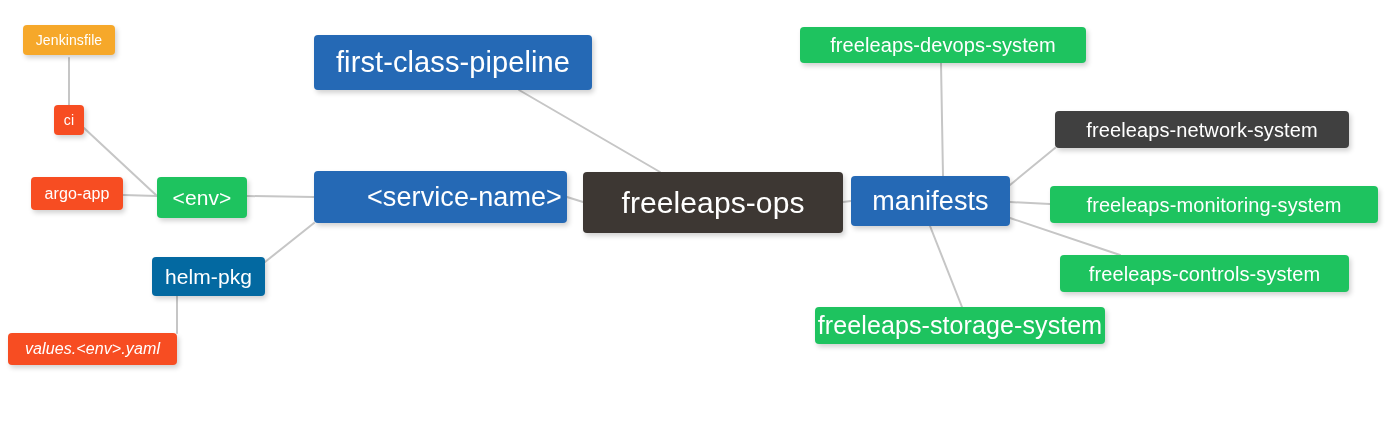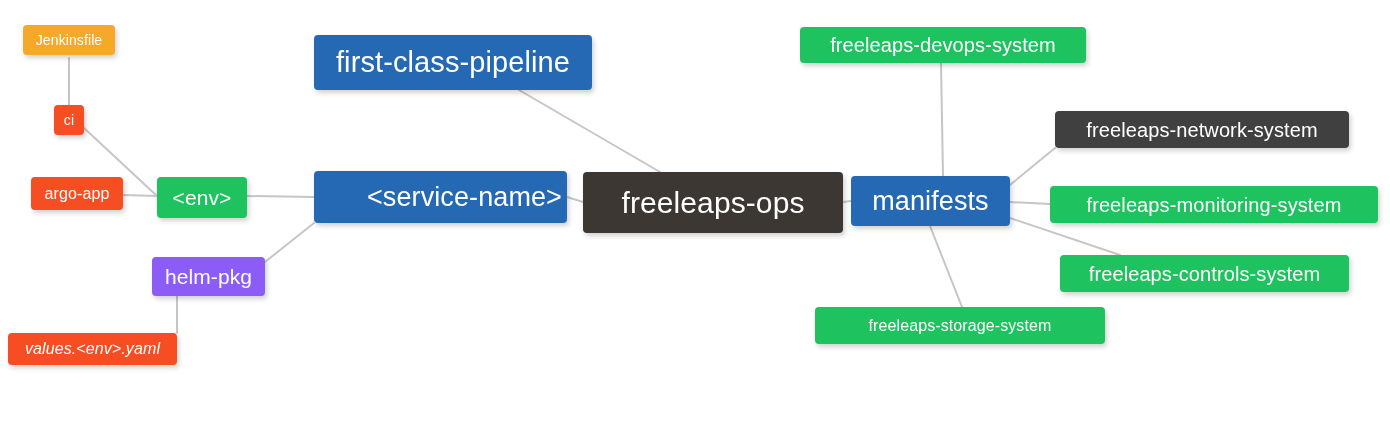--- a/index.html
+++ b/index.html
@@ -71,21 +71,21 @@
     </div>
     <div class="node" style="left: 54px; top: 105px; width: 30px; height: 30px; background: rgb(247, 77, 34); font-size: 14px;">
       <span class="node-label">ci</span>
     </div>
     <div class="node" style="left: 31px; top: 177px; width: 92px; height: 33px; background: rgb(247, 77, 34); font-size: 16px;">
       <span class="node-label">argo-app</span>
     </div>
     <div class="node" style="left: 157px; top: 177px; width: 90px; height: 41px; background: rgb(30, 195, 95); font-size: 21px;">
       <span class="node-label">&lt;env&gt;</span>
     </div>
-    <div class="node" style="left: 152px; top: 257px; width: 113px; height: 39px; background: #8b5cf6; font-size: 21px;">
+    <div class="node" style="left: 152px; top: 257px; width: 113px; height: 39px; background: #0369a1; font-size: 21px;">
       <span class="node-label">helm-pkg</span>
     </div>
     <div class="node" style="left: 8px; top: 333px; width: 169px; height: 32px; background: rgb(247, 77, 34); font-size: 16px; font-style: italic;">
       <span class="node-label">values.&lt;env&gt;.yaml</span>
     </div>
     <div class="node" style="left: 314px; top: 35px; width: 278px; height: 55px; background: rgb(37, 105, 181); font-size: 29px;">
       <span class="node-label">first-class-pipeline</span>
     </div>
     <div class="node" style="left: 314px; top: 171px; width: 253px; height: 52px; background: rgb(37, 105, 181); font-size: 27px; padding-left: 48px;">
       <span class="node-label">&lt;service-name&gt;</span>
@@ -101,16 +101,16 @@
     </div>
     <div class="node" style="left: 1055px; top: 111px; width: 294px; height: 37px; background: #404040; font-size: 20px; justify-content: center;">
       <span class="node-label">freeleaps-network-system</span>
     </div>
     <div class="node" style="left: 1050px; top: 186px; width: 328px; height: 37px; background: rgb(30, 195, 95); font-size: 20px;">
       <span class="node-label">freeleaps-monitoring-system</span>
     </div>
     <div class="node" style="left: 1060px; top: 255px; width: 289px; height: 37px; background: rgb(30, 195, 95); font-size: 20px;">
       <span class="node-label">freeleaps-controls-system</span>
     </div>
-    <div class="node" style="left: 815px; top: 307px; width: 290px; height: 37px; background: rgb(30, 195, 95); font-size: 16px; text-align: center;">
+    <div class="node" style="left: 815px; top: 307px; width: 290px; height: 37px; background: rgb(30, 195, 95); font-size: 25px; text-align: center;">
       <span class="node-label">freeleaps-storage-system</span>
     </div>
   </div>
 
 </body></html>

